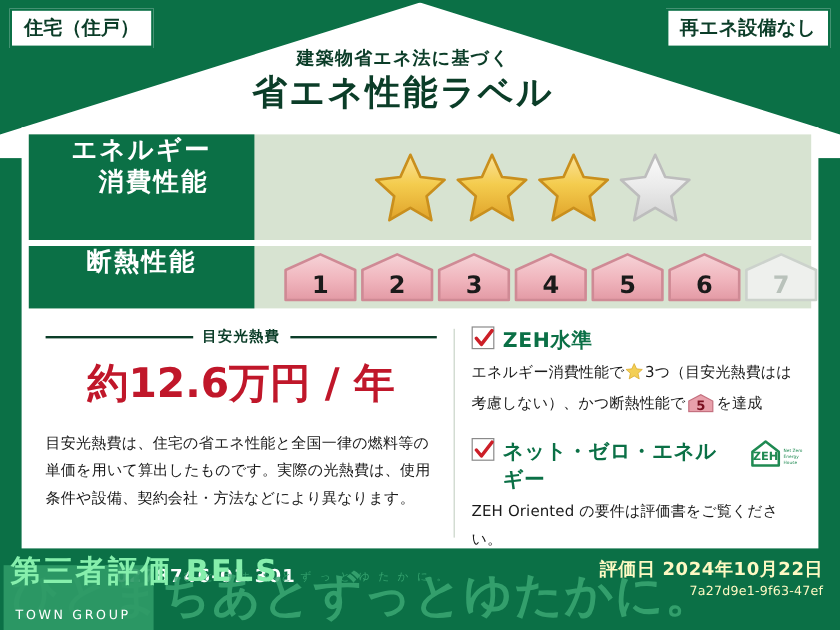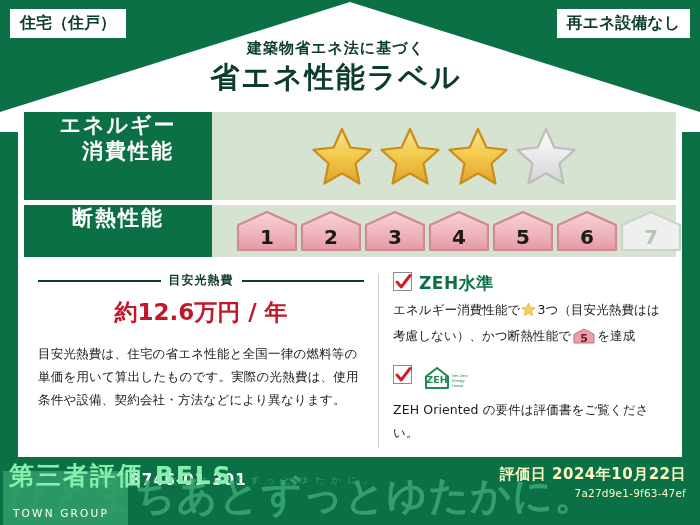--- a/index.html
+++ b/index.html
@@ -137,21 +137,21 @@
     display: flex; align-items: center; gap: 8px;
     margin-top: 4px;
   }
   .cost-head .rule { flex: 1; height: 2px; background: #0b3d28; }
   .cost-head .txt {
     font-size: 12px; font-weight: bold; color: #0b3d28; letter-spacing: 1px;
     white-space: nowrap;
   }
   .cost-value {
     text-align: center;
-    font-size: 23px; font-weight: bold;
+    font-size: 34px; font-weight: bold;
     color: #c0172a;
     margin-top: 8px;
     letter-spacing: 0px;
   }
   .cost-note {
     margin-top: 14px;
     font-size: 12.5px;
     color: #1a1a1a;
     line-height: 1.85;
     letter-spacing: 0.2px;
@@ -437,20 +437,21 @@
           </div>
         </div>
 
         <div class="zeh-item">
           <div class="zeh-head">
             <div class="checkbox">
               <svg width="17" height="18" viewBox="0 0 17 18">
                 <path d="M2 9 L6.2 14 L15 2.5" stroke="#cc1f28" stroke-width="2.9" fill="none" stroke-linecap="round" stroke-linejoin="round"></path>
               </svg>
             </div>
+            <div class="zeh-title">ネット・ゼロ・エネルギー</div>
             <span class="zeh-logo">
               <svg width="46" height="26" viewBox="0 0 46 26">
                 <path d="M3 11.5 L14 3 L25 11.5 L25 23 L3 23 Z" fill="#ffffff" stroke="#1f8a52" stroke-width="2.1" stroke-linejoin="round"></path>
                 <text x="14" y="18" font-family="DejaVu Sans, sans-serif" font-size="9.5" font-weight="bold" fill="#1f8a52" text-anchor="middle">ZEH</text>
                 <text x="29" y="12" font-family="DejaVu Sans, sans-serif" font-size="3.6" fill="#1f8a52">Net Zero</text>
                 <text x="29" y="17" font-family="DejaVu Sans, sans-serif" font-size="3.6" fill="#1f8a52">Energy</text>
                 <text x="29" y="22" font-family="DejaVu Sans, sans-serif" font-size="3.6" fill="#1f8a52">House</text>
               </svg>
             </span>
           </div>

